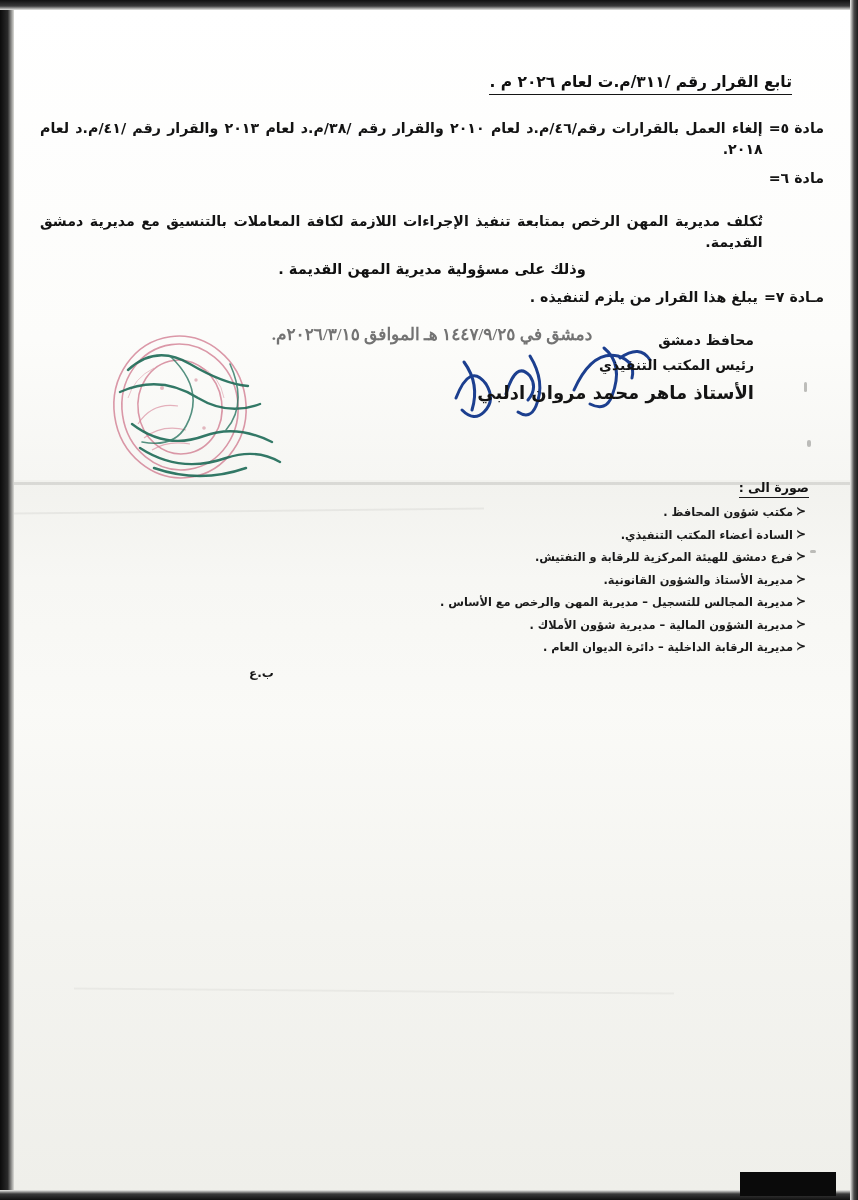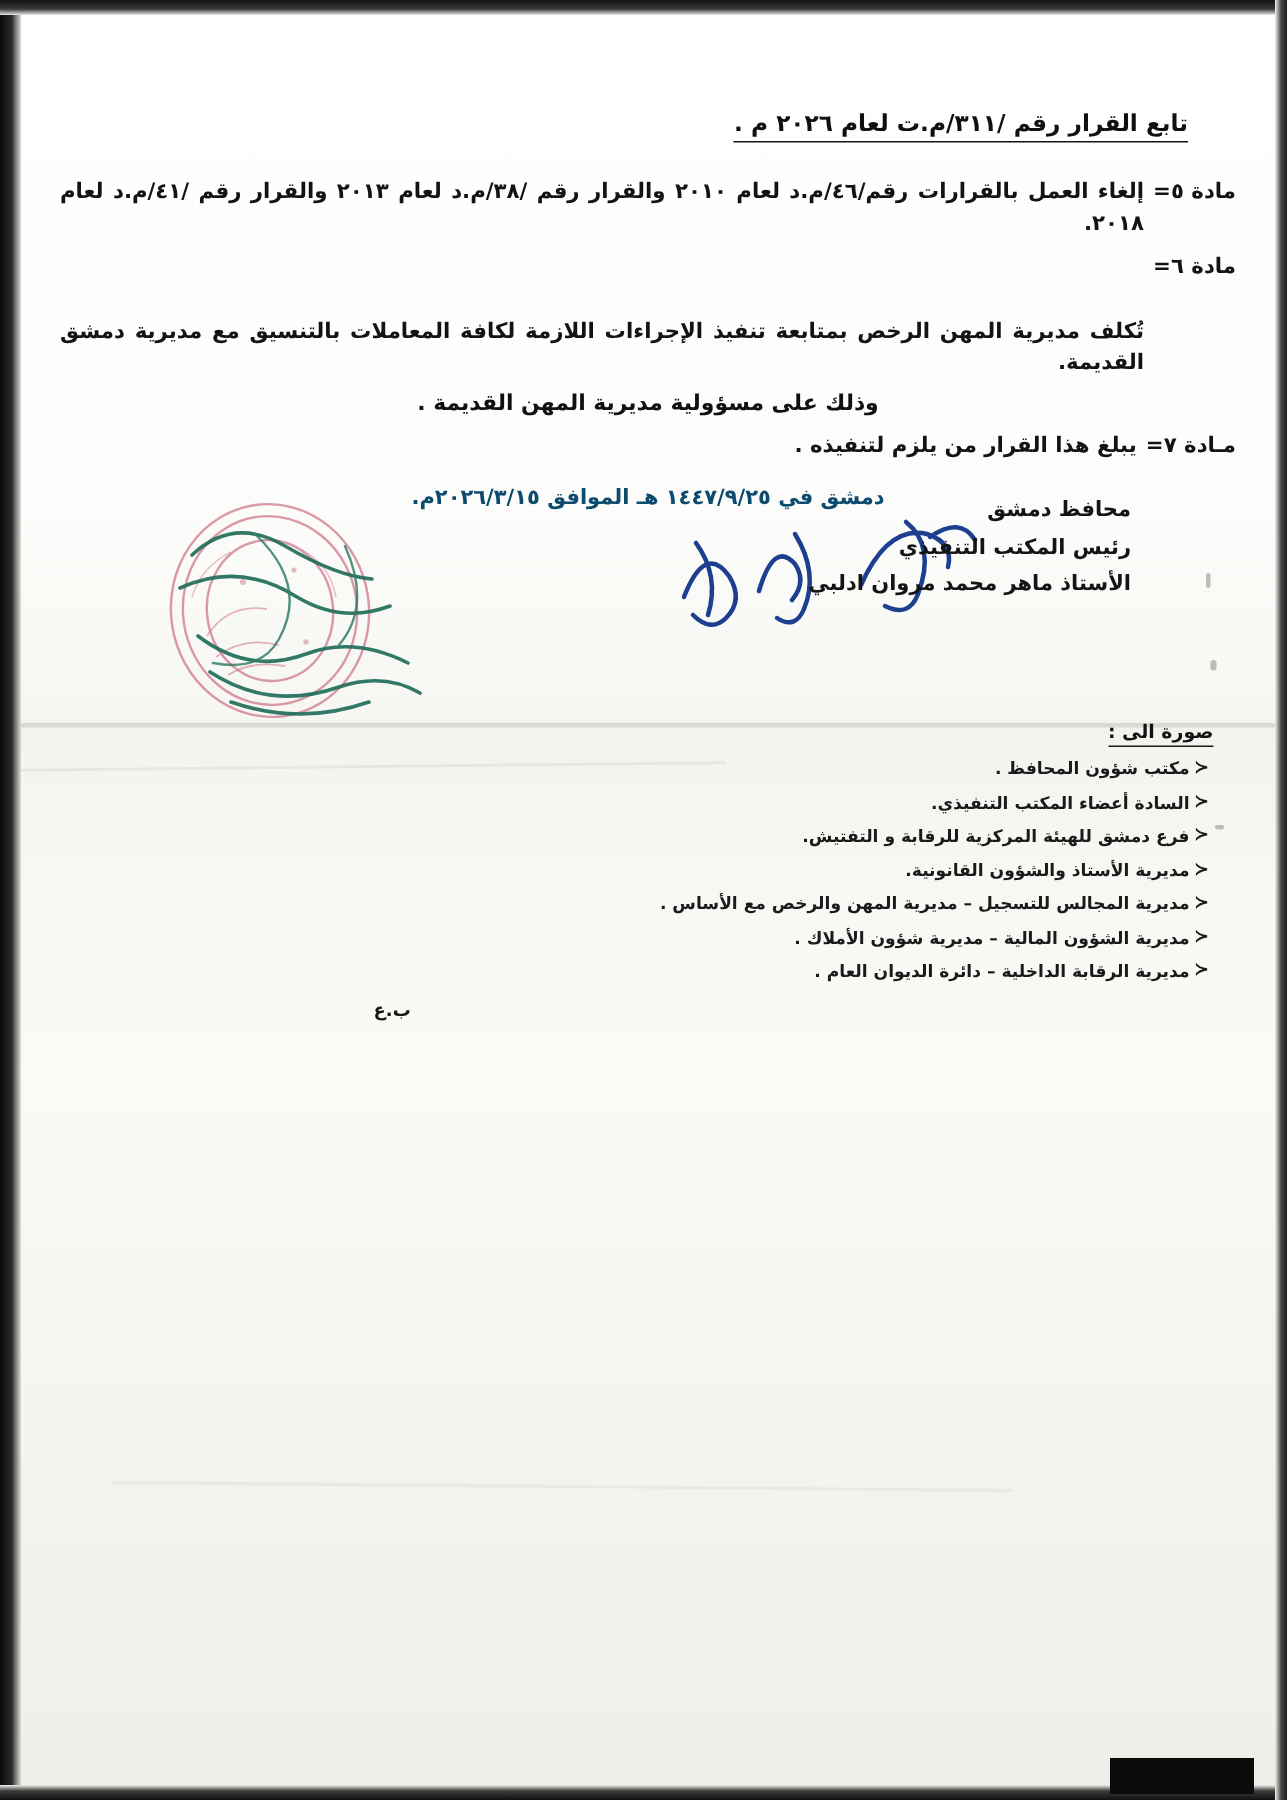--- a/index.html
+++ b/index.html
@@ -136,39 +136,40 @@
     font-size: 14.6px;
     font-weight: bold;
     color: #101010;
   }
   .article.a7 {
     margin-top: 10px;
   }
   .date-line {
     margin-top: 16px;
     text-align: center;
-    font-size: 14px;
+    font-size: 17px;
     font-weight: 600;
-    color: #0c4a6e;
+    color: #737373;
+    font-family: Liberation Serif, serif;
   }
 
   
   .sig-block {
     position: absolute;
     top: 318px;
     right: 96px;
     text-align: right;
     font-size: 14px;
     color: #141414;
     line-height: 1.75;
     font-weight: 700;
     z-index: 4;
   }
   .sig-block .l1 { letter-spacing: 0.5px; }
-  .sig-block .l3 { font-size: 14px; }
+  .sig-block .l3 { font-size: 18px; }
 
   
   .stamp {
     position: absolute;
     left: 86px;
     top: 318px;
     width: 160px;
     height: 158px;
     z-index: 2;
     opacity: 0.85;

